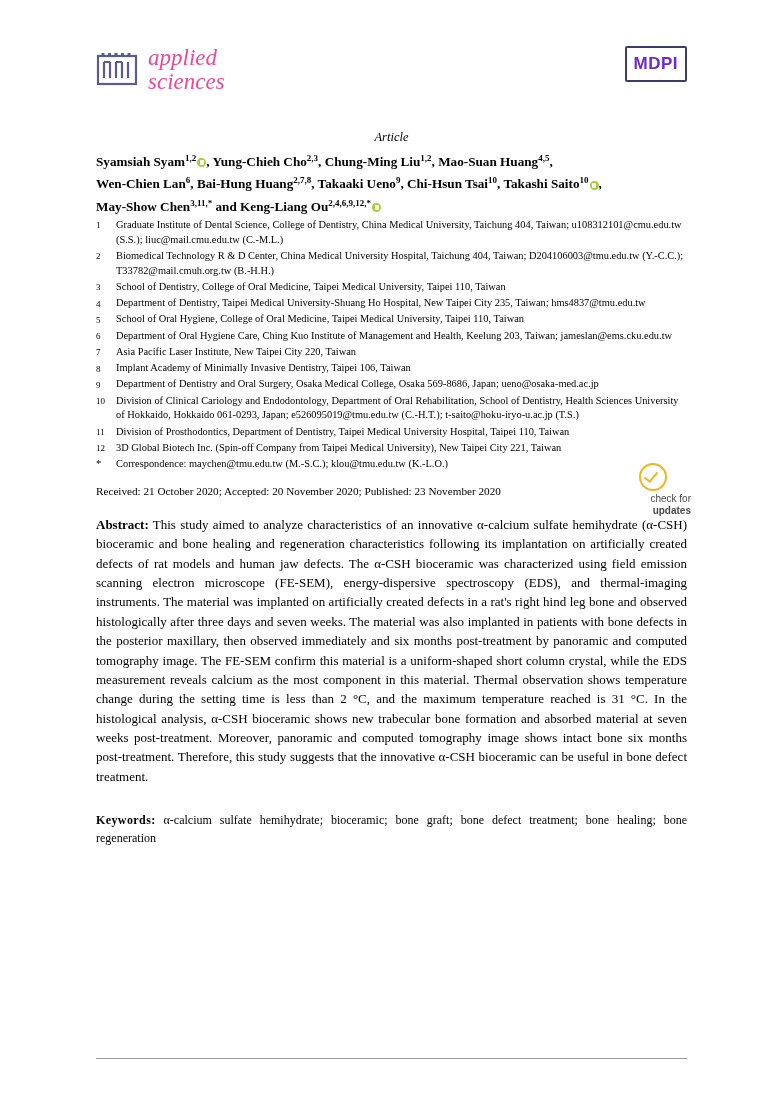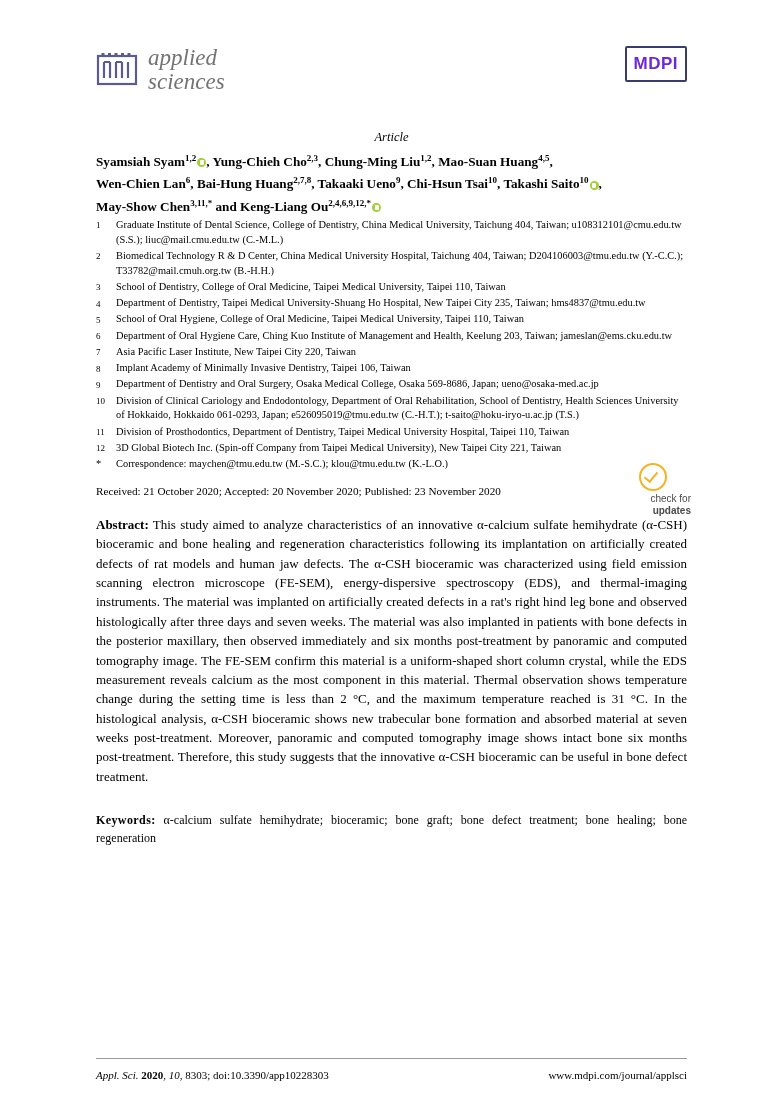--- a/index.html
+++ b/index.html
@@ -36,21 +36,21 @@
     gap: 10px;
   }
   .brand-mark {
     width: 42px;
     height: 40px;
     position: relative;
   }
   .brand-text {
     font-family: "Liberation Serif", serif;
     font-style: italic;
-    color: #737373;
+    color: #ec4899;
     line-height: 1.04;
     font-size: 23px;
   }
   .brand-text div { white-space: nowrap; }
   .mdpi-logo {
     border: 2px solid #3b3b6d;
     color: #6d28d9;
     font-family: "Liberation Sans", sans-serif;
     font-weight: bold;
     font-size: 17px;
@@ -304,21 +304,14 @@
 
   <div class="abstract">
     <b>Abstract:</b><span> This study aimed to analyze characteristics of an innovative α-calcium sulfate hemihydrate (α-CSH) bioceramic and bone healing and regeneration characteristics following its implantation on artificially created defects of rat models and human jaw defects.  The α-CSH bioceramic was characterized using field emission scanning electron microscope (FE-SEM), energy-dispersive spectroscopy (EDS), and thermal-imaging instruments.  The material was implanted on artificially created defects in a rat's right hind leg bone and observed histologically after three days and seven weeks.  The material was also implanted in patients with bone defects in the posterior maxillary, then observed immediately and six months post-treatment by panoramic and computed tomography image.  The FE-SEM confirm this material is a uniform-shaped short column crystal, while the EDS measurement reveals calcium as the most component in this material.  Thermal observation shows temperature change during the setting time is less than 2 °C, and the maximum temperature reached is 31 °C.  In the histological analysis, α-CSH bioceramic shows new trabecular bone formation and absorbed material at seven weeks post-treatment.  Moreover, panoramic and computed tomography image shows intact bone six months post-treatment.  Therefore, this study suggests that the innovative α-CSH bioceramic can be useful in bone defect treatment.</span>
   </div>
 
   <div class="keywords">
     <b class="kw-label">Keywords:</b><span>  α-calcium sulfate hemihydrate; bioceramic; bone graft; bone defect treatment; bone healing; bone regeneration</span>
   </div>
 
   <div class="footer-rule"></div>
-  <div class="footer">
-    <div class="left">
-      <span>Appl. Sci.</span>
-      <b>2020</b><span class="nonital">, </span><span>10</span><span class="nonital">, 8303; doi:10.3390/app10228303</span>
-    </div>
-    <div class="right">www.mdpi.com/journal/applsci</div>
-  </div>
 
 </div>
 
 </body></html>

